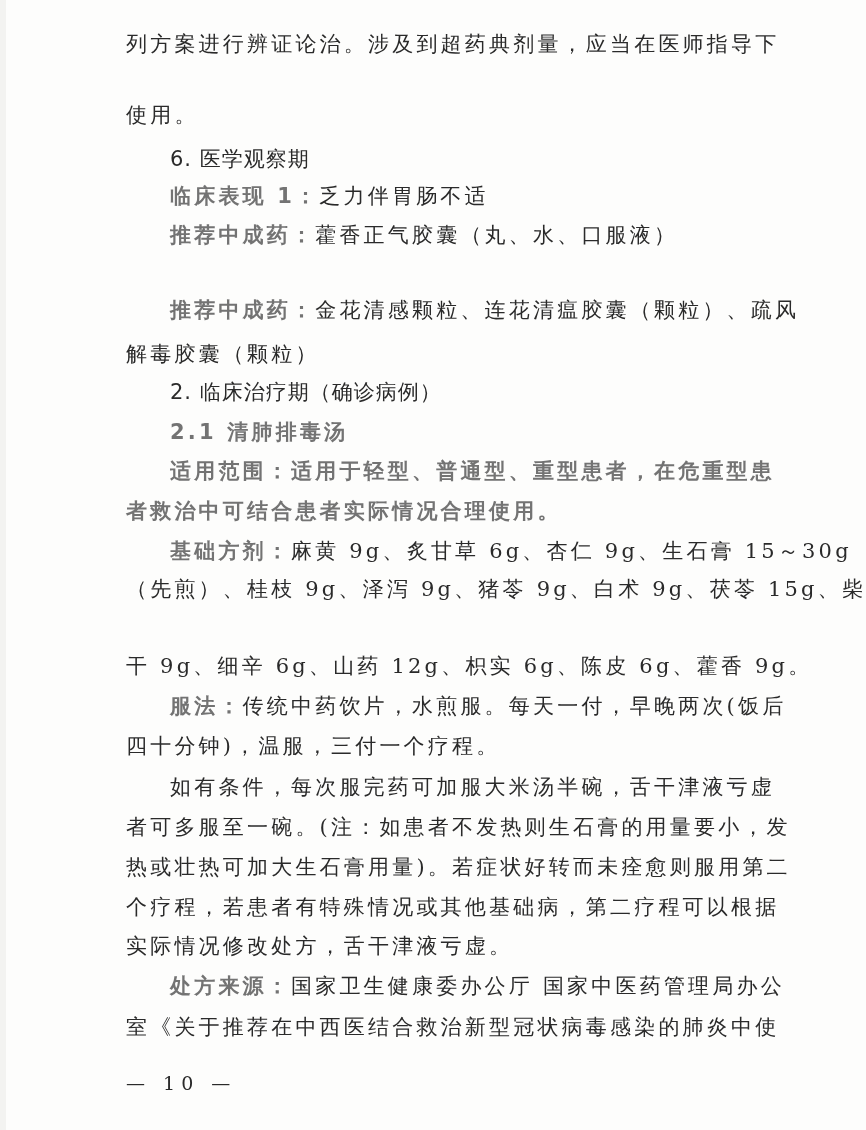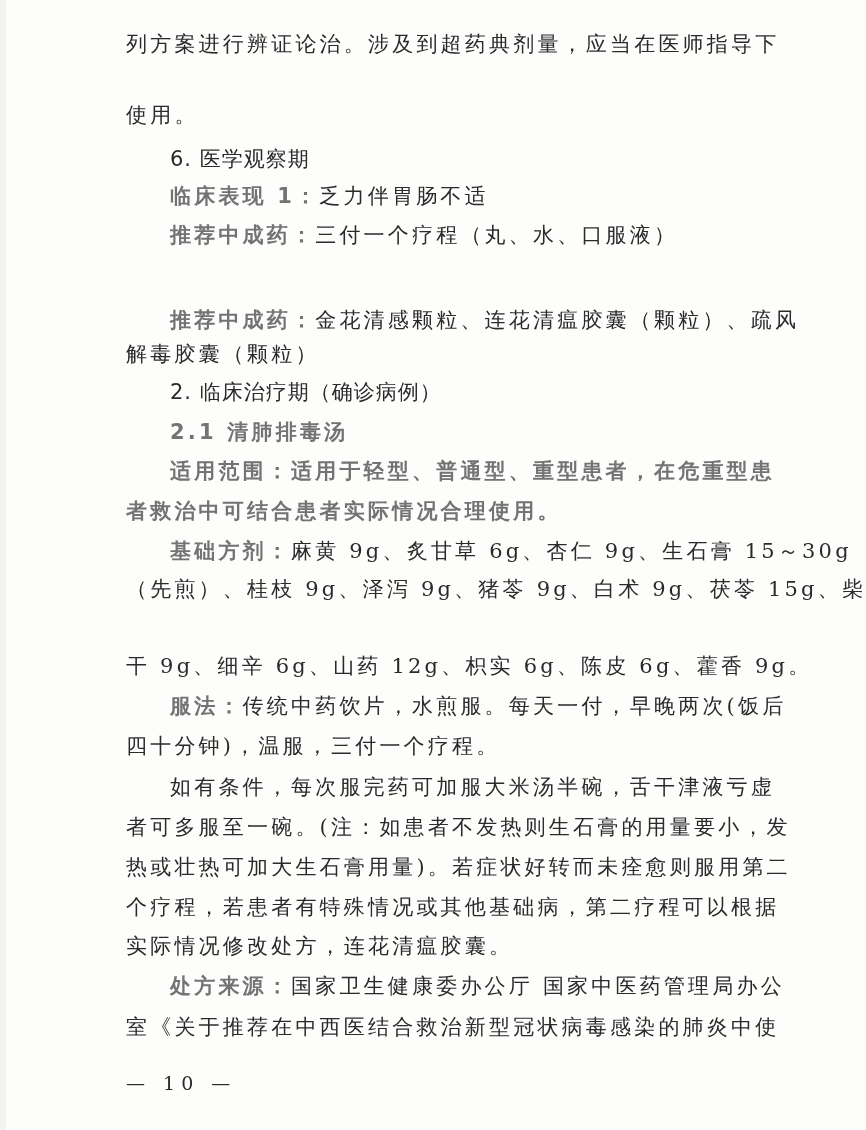--- a/index.html
+++ b/index.html
@@ -23,40 +23,40 @@
 
 <div class="page">
   <div class="edge"></div>
 
   <div class="line" style="top:30px">列方案进行辨证论治。涉及到超药典剂量，应当在医师指导下</div>
   <div class="line" style="top:101px">使用。</div>
 
   <div class="line indent sans" style="top:145px">6. 医学观察期</div>
 
   <div class="line indent" style="top:182px"><span class="b">临床表现 1：</span><span>乏力伴胃肠不适</span></div>
-  <div class="line indent" style="top:221px"><span class="b">推荐中成药：</span><span>三付一个疗程（丸、水、口服液）</span></div>
-  <div class="line indent" style="top:306px"><span class="b">推荐中成药：</span><span>金花清感颗粒、连花清瘟胶囊（颗粒）、疏风</span></div>
+  <div class="line indent" style="top:221px"><span class="b">推荐中成药：</span><span>藿香正气胶囊（丸、水、口服液）</span></div>
+  <div class="line indent" style="top:296px"><span class="b">推荐中成药：</span><span>金花清感颗粒、连花清瘟胶囊（颗粒）、疏风</span></div>
   <div class="line" style="top:340px">解毒胶囊（颗粒）</div>
 
   <div class="line indent sans" style="top:378px">2. 临床治疗期（确诊病例）</div>
   <div class="line indent b" style="top:418px">2.1 清肺排毒汤</div>
 
   <div class="line indent b" style="top:457px"><span>适用范围：</span><span>适用于轻型、普通型、重型患者，在危重型患</span></div>
   <div class="line b" style="top:497px">者救治中可结合患者实际情况合理使用。</div>
 
   <div class="line indent" style="top:537px"><span class="b">基础方剂：</span><span>麻黄 9g、炙甘草 6g、杏仁 9g、生石膏 15～30g</span></div>
   <div class="line" style="top:575px">（先煎）、桂枝 9g、泽泻 9g、猪苓 9g、白术 9g、茯苓 15g、柴</div>
   <div class="line" style="top:652px">干 9g、细辛 6g、山药 12g、枳实 6g、陈皮 6g、藿香 9g。</div>
 
   <div class="line indent" style="top:692px"><span class="b">服法：</span><span>传统中药饮片，水煎服。每天一付，早晚两次(饭后</span></div>
   <div class="line" style="top:732px">四十分钟)，温服，三付一个疗程。</div>
 
   <div class="line indent" style="top:773px">如有条件，每次服完药可加服大米汤半碗，舌干津液亏虚</div>
   <div class="line" style="top:813px">者可多服至一碗。(注：如患者不发热则生石膏的用量要小，发</div>
   <div class="line" style="top:853px">热或壮热可加大生石膏用量)。若症状好转而未痊愈则服用第二</div>
   <div class="line" style="top:893px">个疗程，若患者有特殊情况或其他基础病，第二疗程可以根据</div>
-  <div class="line" style="top:932px">实际情况修改处方，连花清瘟胶囊。</div>
+  <div class="line" style="top:932px">实际情况修改处方，舌干津液亏虚。</div>
 
   <div class="line indent" style="top:972px"><span class="b">处方来源：</span><span>国家卫生健康委办公厅 国家中医药管理局办公</span></div>
   <div class="line" style="top:1013px">室《关于推荐在中西医结合救治新型冠状病毒感染的肺炎中使</div>
 
   <div class="pagenum">— 10 —</div>
 </div>
 
 </body></html>

